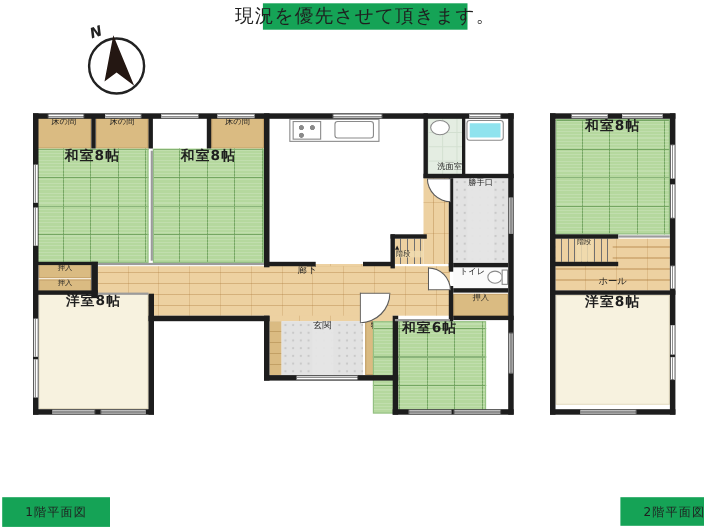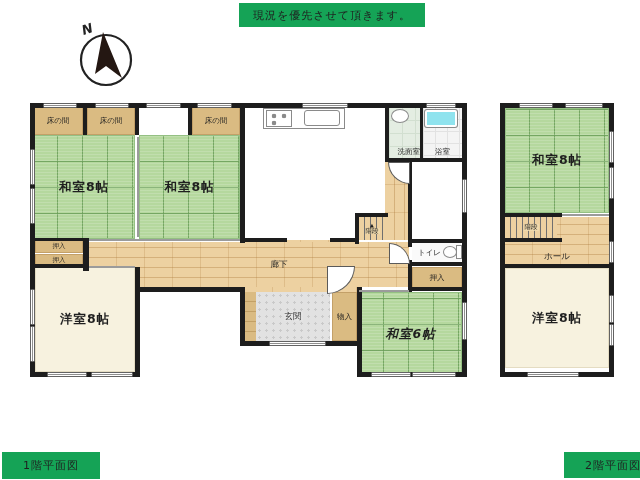--- a/index.html
+++ b/index.html
@@ -1,20 +1,20 @@
 <!DOCTYPE html>
 <html style="--accent: #15a356; --tatami: #b5d89e; --wood: #edd1a1; --tan: #dabb82; --tile: #e2e2e2; --cream: #f7f2df; --tub: #8fe3ee; --wall: #1d1d1d;"><head>
 <meta charset="utf-8">
 <style>
   html,body{margin:0;padding:0;background:#fff;}
   #stage{position:relative;width:640px;height:480px;background:#fff;overflow:hidden;
          font-family:"DejaVu Sans","Liberation Sans",sans-serif;color:#222;}
   .abs{position:absolute;}
   
-  .room{position:absolute;display:flex;align-items:center;justify-content:center;overflow:hidden;}
+  .room{position:absolute;display:flex;justify-content:center;overflow:hidden;}
   .tatami{background-color:var(--tatami,#b5d89e);
     background-image:
       repeating-linear-gradient(0deg, rgba(255,255,255,.16) 0 1px, transparent 1px 3px),
       repeating-linear-gradient(90deg, transparent 0 24px, rgba(106,158,88,.85) 24px 25px),
       repeating-linear-gradient(0deg, transparent 0 25px, rgba(106,158,88,.85) 25px 26px);
     box-shadow:inset 0 0 0 1px #94c083;}
   .wood-v{background-color:var(--wood,#edd1a1);
     background-image:
       repeating-linear-gradient(90deg, transparent 0 9px, rgba(168,116,52,.35) 9px 10px),
       repeating-linear-gradient(0deg, transparent 0 27px, rgba(168,116,52,.22) 27px 28px);}
@@ -51,21 +51,21 @@
   
   .fix{position:absolute;background:#fff;border:1px solid #8a8a8a;box-sizing:border-box;}
   .stove{background-image:
      radial-gradient(circle at 7px 5px,#8a8a8a 2px,transparent 2.6px),
      radial-gradient(circle at 17px 5px,#8a8a8a 2px,transparent 2.6px),
      radial-gradient(circle at 7px 12px,#8a8a8a 2px,transparent 2.6px);}
   .tub{position:absolute;background:var(--tub,#8fe3ee);border:2px solid #fff;box-shadow:0 0 0 1px #8a8a8a;box-sizing:border-box;border-radius:2px;}
   .oval{border-radius:50%;}
   
   .banner{position:absolute;background:var(--accent,#15a356);color:#fff;display:flex;align-items:center;justify-content:center;
-          font-size:11px;letter-spacing:1px;}
+          font-size:17px;letter-spacing:1px;}
   .caption{position:absolute;background:var(--accent,#15a356);color:#fff;display:flex;align-items:center;justify-content:center;
           font-size:11px;letter-spacing:1px;}
 </style>
 </head>
 <body>
 
 <div id="stage">
 
   <div class="banner" style="left:239px;top:3px;width:186px;height:24px;">
     <span class="lbl">現況を優先させて頂きます。</span>
@@ -97,22 +97,22 @@
 
   <div class="room wood-v" style="left:385px;top:162px;width:23px;height:78px;"></div>
   <div class="room wood-h" style="left:245px;top:240px;width:112px;height:52px;"></div>
   <div class="room wood-h" style="left:89px;top:242px;width:320px;height:45px;">
     <span class="lbl mid" style="margin-left:60px;">廊下</span>
     </div>
 
   <div class="room washroom" style="left:389px;top:107px;width:31px;height:52px;align-items:flex-end;padding-bottom:4px;box-sizing:border-box;justify-content:flex-end;">
     <span class="lbl sm">洗面室</span>
     </div>
-  <div class="room bathroom" style="left:423px;top:107px;width:39px;height:52px;align-items:flex-end;padding-bottom:4px;box-sizing:border-box;">
-    <span class="lbl sm">浴室</span>
+  <div class="room tile" style="left:412px;top:162px;width:50px;height:78px;">
+    <span class="lbl sm lbl-chip" style="background:rgba(230,230,230,.9);">勝手口</span>
     </div>
 
   <div class="room stairs" style="left:359px;top:217px;width:26px;height:23px;flex-direction:column;">
     <span class="lbl" style="font-size:5px;">▲</span>
     <span class="lbl xs lbl-chip">階段</span>
     </div>
 
   <div class="room" style="left:412px;top:243px;width:50px;height:20px;background:#fafafa;justify-content:flex-start;padding-left:6px;box-sizing:border-box;">
     <span class="lbl sm">トイレ</span>
     </div>
@@ -135,21 +135,21 @@
     </div>
 
   <div class="room steps" style="left:245px;top:292px;width:11px;height:49px;"></div>
   <div class="room tile" style="left:256px;top:292px;width:74px;height:49px;">
     <span class="lbl mid lbl-chip" style="background:rgba(230,230,230,.9);">玄関</span>
     </div>
   <div class="room tan" style="left:332px;top:292px;width:25px;height:49px;">
     <span class="lbl sm">物入</span>
     </div>
 
-  <div class="room tatami" style="left:359px;top:292px;width:103px;height:84px;font-style:italic;">
+  <div class="room tatami" style="left:339px;top:292px;width:103px;height:84px;">
     <span class="lbl big">和室6帖</span>
     </div>
 
   <div class="fix" style="left:263px;top:108px;width:82px;height:21px;"></div>
   <div class="fix stove" style="left:266px;top:110px;width:26px;height:17px;"></div>
   <div class="fix" style="left:304px;top:110px;width:36px;height:16px;border-radius:3px;"></div>
   <div class="fix oval" style="left:391px;top:109px;width:18px;height:14px;"></div>
   <div class="tub" style="left:425px;top:110px;width:32px;height:17px;"></div>
 
   <div class="wall" style="left:30px;top:103px;width:437px;height:5px;"></div>

